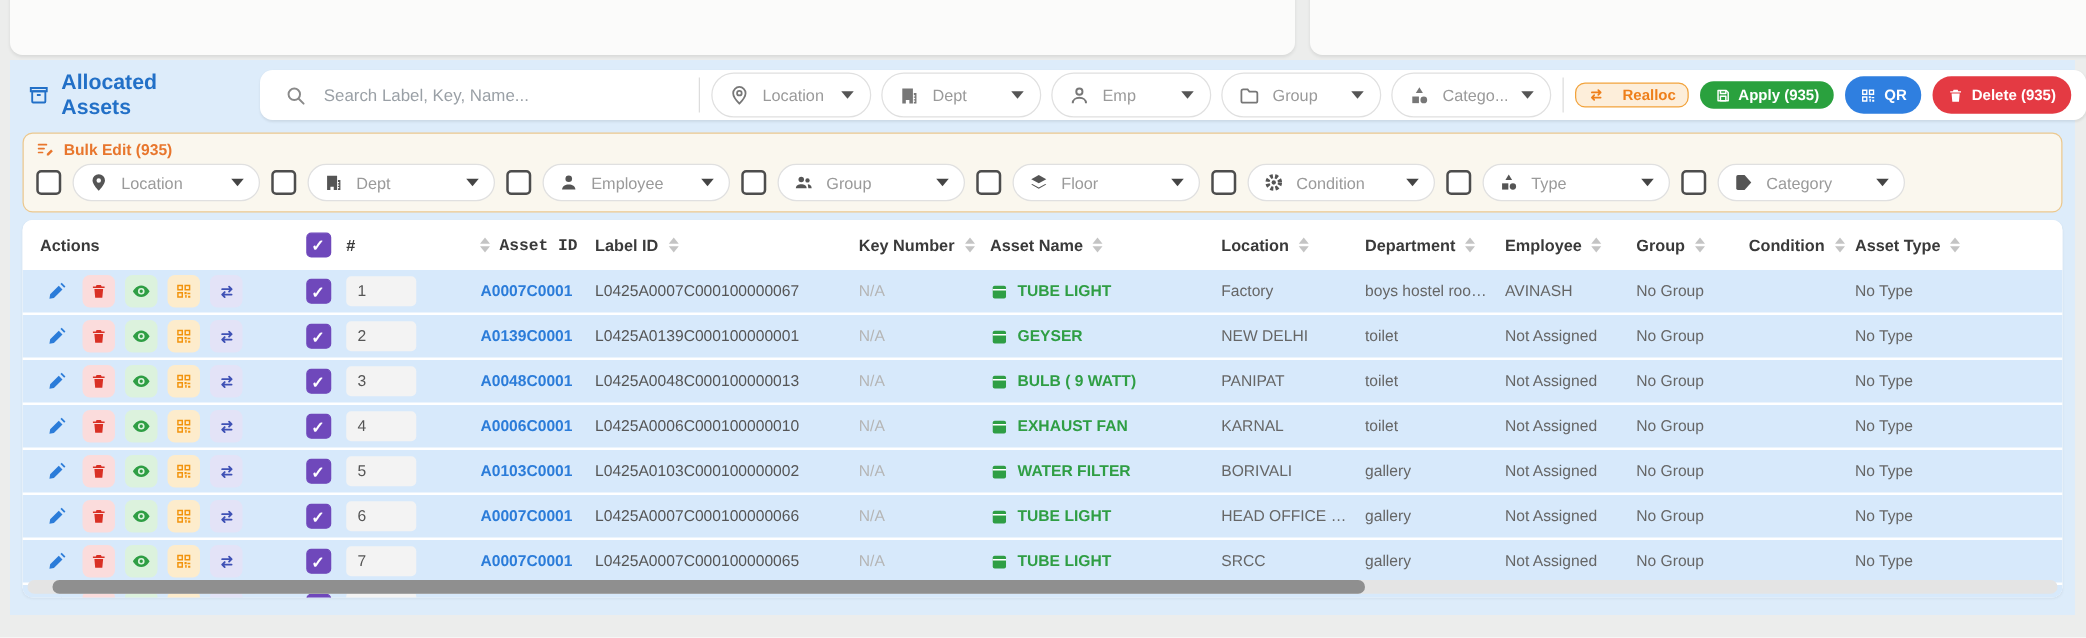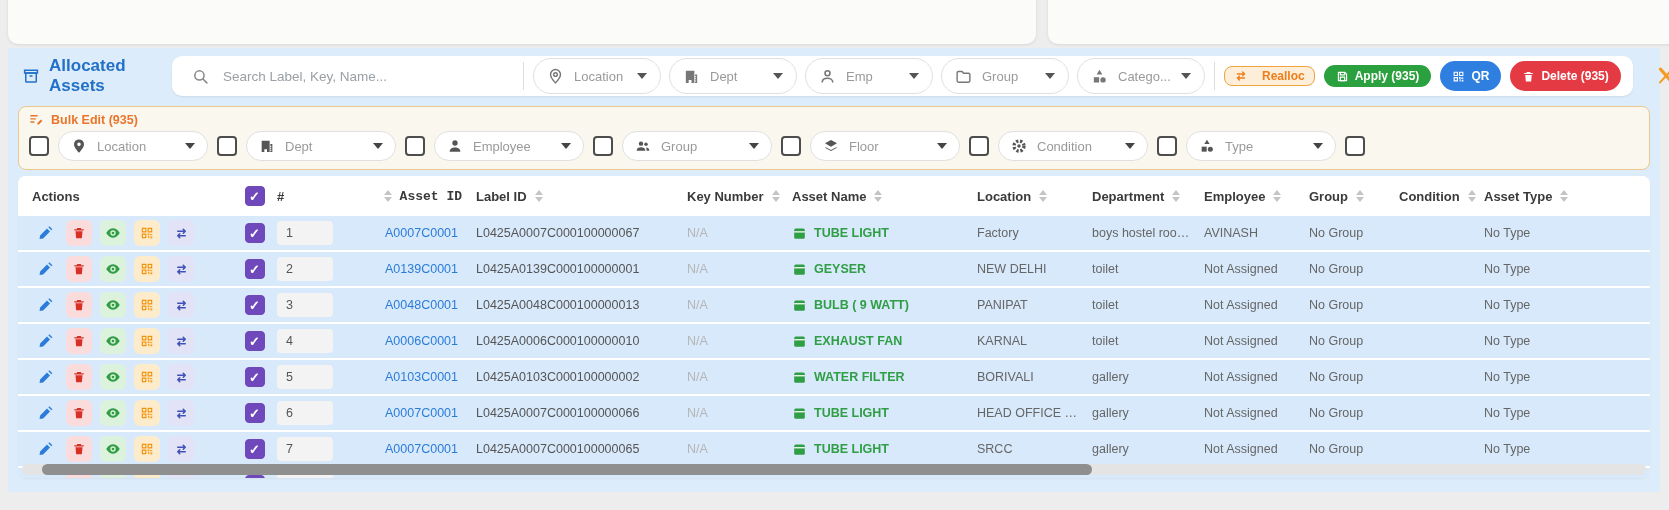--- a/index.html
+++ b/index.html
@@ -18,21 +18,21 @@
 
   
   .main-panel { position:absolute; left:8px; top:48px; width:1652px; height:444px;
     background:#ddecfa; border-radius:0; }
 
   
   .toolbar { display:flex; align-items:center; height:56px; padding:0 14px; }
   .page-title { display:flex; align-items:center; gap:9px; color:#2270c7;
     font-weight:700; font-size:17px; flex:0 0 150px; }
   .toolbar-card { display:flex; align-items:center; background:#fff; border-radius:10px;
-    height:40px; padding:0 12px; gap:9px; box-shadow:0 1px 2px rgba(0,0,0,.08); }
+    height:40px; padding:0 12px; gap:9px; box-shadow:0 1px 2px rgba(0,0,0,.08);margin-left:36px; }
   .search { display:flex; align-items:center; gap:12px; width:330px; padding-left:8px; }
   .search input { border:0; outline:0; background:transparent; width:280px;
     font-size:13.5px; color:#333; font-family:"Liberation Sans", sans-serif; }
   .search input::placeholder { color:#9aa0a6; }
   .vdiv { width:1px; height:28px; background:#ddd; flex:0 0 auto; }
 
   .pill { display:flex; align-items:center; background:#fff; border:1px solid #e0e0e0;
     cursor:pointer; }
   .pill .plabel { color:#9a9a9a; font-size:13px; white-space:nowrap; }
   .caret { width:0; height:0; border-left:5px solid transparent; border-right:5px solid transparent;
@@ -93,21 +93,21 @@
   .abtn { width:26px; height:26px; border-radius:6px; display:flex; align-items:center;
     justify-content:center; cursor:pointer; }
   .a-edit { color:#2b7cd9; }
   .a-del  { background:#fbdcdc; color:#d93025; }
   .a-view { background:#dcf2dd; color:#2f9e44; }
   .a-qr   { background:#fdeccc; color:#f2930c; }
   .a-tr   { background:#e3e3f7; color:#3f51b5; }
 
   .numbox { background:#f3f3f3; border-radius:4px; width:56px; height:24px; display:flex;
     align-items:center; padding-left:9px; color:#555; }
-  .c-assetid { color:#2b7cd9; font-weight:400; text-align:right; padding-right:4px; }
+  .c-assetid { color:#2b7cd9; font-weight:700; text-align:right; padding-right:4px; }
   .c-labelid { color:#555; padding-left:14px; }
   .c-key { color:#b5b5b5; padding-left:10px; }
   .c-name { color:#2f9e44; font-weight:700; display:flex; align-items:center; gap:7px; }
   .c-plain { color:#666; white-space:nowrap; overflow:hidden; text-overflow:ellipsis; padding-right:6px; }
 
   .h-track { position:absolute; left:4px; right:4px; bottom:3px; height:11px;
     background:#e4e4e4; border-radius:6px; }
   .h-thumb { position:absolute; left:20px; top:0; width:1050px; height:11px;
     background:#8f8f8f; border-radius:6px; cursor:pointer; }
 </style>
@@ -360,20 +360,30 @@
               </svg>
 
         <span class="plabel">Type</span>
       </span>
       <span class="caret"></span>
     </div>
   </div>
 
   <div class="bulk-group">
     <span class="cb cb-empty"></span>
+    <div class="pill b-pill">
+      <span class="pill-left">
+
+        <svg data-icon="tag" width="16" height="16" viewBox="0 0 24 24" fill="currentColor" style="display: block;">
+                <path d="M3 5a2 2 0 0 1 2-2h8l8 9-8 9H5a2 2 0 0 1-2-2V5z"></path>
+              </svg>
+        <span class="plabel">Category</span>
+      </span>
+      <span class="caret"></span>
+    </div>
   </div>
 </div>
   </div>
 
   <div class="table-card">
     <div class="grid t-head">
       <div class="hcell">
           <span>Actions</span>
         </div>
       <div class="hcell center">

